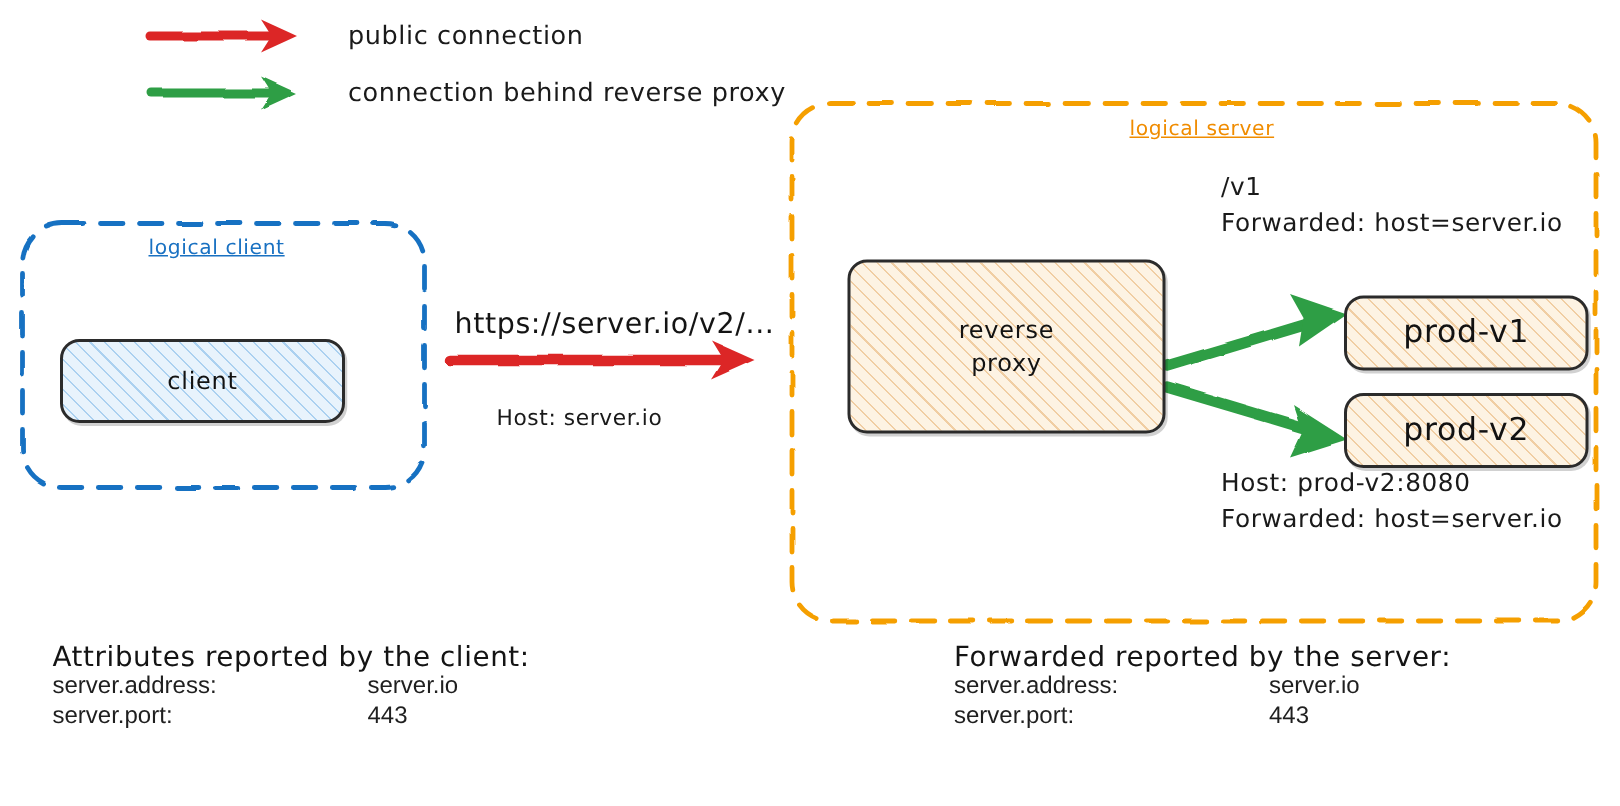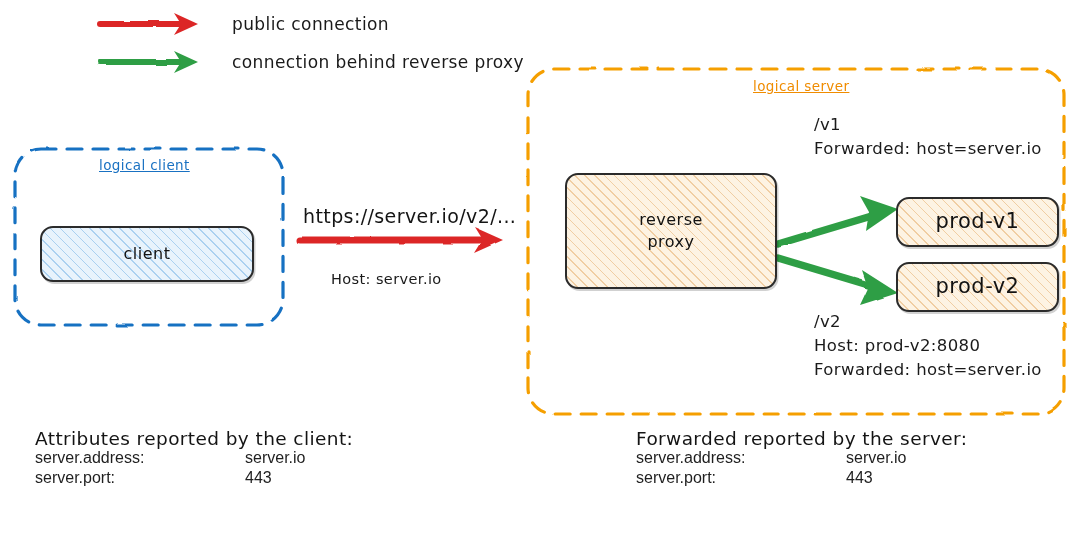--- a/index.html
+++ b/index.html
@@ -157,21 +157,21 @@
     <line x1="778" y1="258" x2="885" y2="290" stroke="#2f9e44" stroke-width="7.5" stroke-linecap="round"></line>
     <path d="M862 270 L898 293 L860 305 L868 288 Z" fill="#2f9e44"></path>
   </g>
 </svg>
 
 <div class="abs hand legend-label" style="left:232px; top:14px;">public connection</div>
 <div class="abs hand legend-label" style="left:232px; top:52px;">connection behind reverse proxy</div>
 
 <div class="abs hand group-label client" style="left:99px; top:157px;">logical client</div>
 
-<div class="abs node node-client" style="left:40px; top:226px; width:214px; height:56px;">
+<div class="abs node node-client" style="left:40px; top:226px; width:190px; height:56px;">
   <span class="hand node-text">client</span>
 </div>
 
 <div class="abs hand url-label" style="left:303px; top:205px;">https://server.io/v2/...</div>
 <div class="abs hand host-label" style="left:331px; top:271px;">Host: server.io</div>
 
 <div class="abs hand group-label server" style="left:753px; top:78px;">logical server</div>
 
 <div class="abs node node-server" style="left:565px; top:173px; width:212px; height:116px;">
   <span class="hand node-text two-line">
@@ -187,21 +187,20 @@
 <div class="abs node node-server" style="left:896px; top:262px; width:163px; height:50px;">
   <span class="hand node-text small">prod-v2</span>
 </div>
 
 <div class="abs hand annot" style="left:814px; top:113px;">
   <div>/v1</div>
   <div>Forwarded: host=server.io</div>
 </div>
 
 <div class="abs hand annot" style="left:814px; top:310px;">
-  <div>/v2</div>
   <div>Host: prod-v2:8080</div>
   <div>Forwarded: host=server.io</div>
 </div>
 
 <div class="abs" style="left:35px; top:428px;">
   <div class="hand attr-title">Attributes reported by the client:</div>
   <table class="attr-table">
     <tbody>
         <tr>
       <td class="attr-key">server.address:</td>

